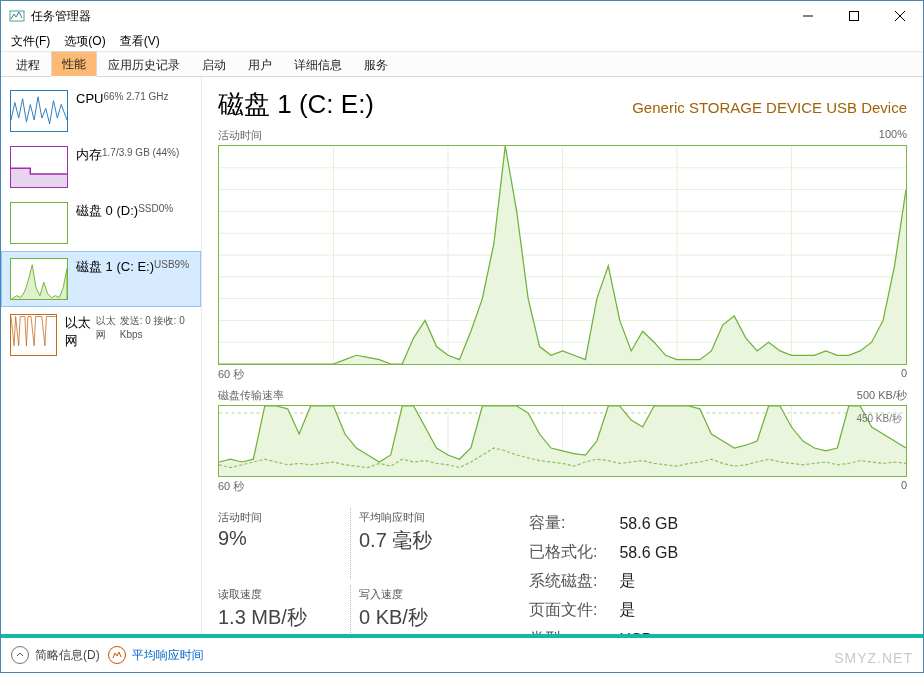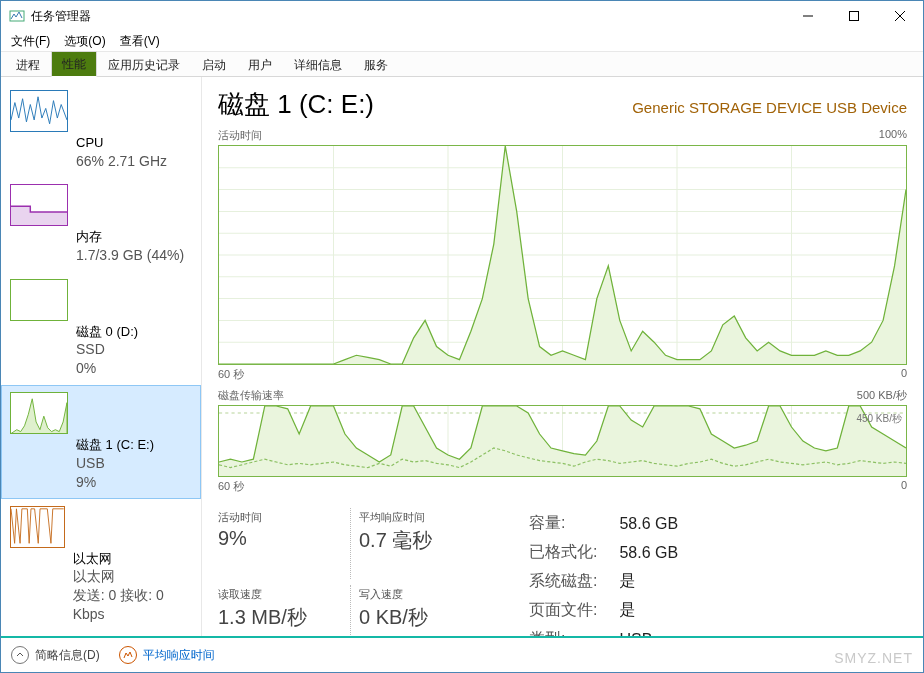--- a/index.html
+++ b/index.html
@@ -7,51 +7,51 @@
   .titlebar{height:30px;display:flex;align-items:center;padding:0 0 0 8px;}
   .titlebar .appicon{width:16px;height:16px;margin-right:6px;}
   .titlebar .title{flex:0 0 auto;}
   .titlebar .spacer{flex:1;}
   .winbtn{width:46px;height:30px;display:flex;align-items:center;justify-content:center;}
   .winbtn svg{stroke:#000;}
   .menubar{height:20px;display:flex;align-items:center;padding:0 4px;gap:2px;}
   .menuitem{padding:2px 6px;}
   .tabstrip{height:24px;border-top:1px solid #e8e8e8;border-bottom:1px solid #d8d8d8;display:flex;align-items:flex-end;padding:0 4px;background:#fcfcfc;}
   .tab{padding:4px 10px 3px;border:1px solid transparent;border-bottom:none;color:#222;position:relative;top:1px;}
-  .tab.active{background:#4d7c0f;border-color:#d8d8d8;border-bottom:1px solid #fff;}
+  .tab.active{background:#fdba74;border-color:#d8d8d8;border-bottom:1px solid #fff;}
   .content{flex:1;display:flex;overflow:hidden;}
   .sidebar{width:200px;border-right:1px solid #e8e8e8;padding:6px 0;overflow:auto;}
   .sideitem{display:flex;padding:6px 8px;gap:8px;border:1px solid transparent;}
   .sideitem.selected{background:#d6ebff;border:1px solid #8ec7f5;}
   .thumb{width:58px;height:42px;border:1px solid;box-sizing:border-box;background:#fff;position:relative;overflow:hidden;}
   .thumb svg{position:absolute;inset:0;}
-  .sideinfo{display:flex;flex-direction:column;justify-content:space-between;line-height:1.35;margin-top:44px;}
+  .sideinfo{display:flex;flex-direction:row;justify-content:space-between;line-height:1.35;}
   .sideinfo .name{font-size:13px;}
-  .sideinfo .sub{font-size:14px;color:#555;}
+  .sideinfo .sub{font-size:10px;color:#555;}
   .main{flex:1;padding:10px 16px 6px 16px;display:flex;flex-direction:column;overflow:hidden;}
   .mhead{display:flex;align-items:baseline;justify-content:space-between;}
   .mhead h1{margin:0;font-weight:normal;font-size:26px;}
   .mhead .dev{font-size:15px;color:#a16207;}
   .chartblock{margin-top:6px;}
   .chartlabels{display:flex;justify-content:space-between;font-size:11px;color:#666;margin-bottom:2px;}
   .chart{border:1px solid #7ab648;position:relative;background:#fff;}
   .chart.big{height:218px;}
   .chart.small{height:70px;}
   .grid line{stroke:#e6f0dd;stroke-width:1;}
   .axisbelow{display:flex;justify-content:space-between;font-size:11px;color:#666;margin-top:2px;}
   .metrics{display:flex;margin-top:14px;gap:40px;}
   .metricgrid{display:grid;grid-template-columns:auto auto;row-gap:6px;column-gap:4px;}
   .metriccell{border-left:1px dotted #bbb;padding:2px 18px 2px 8px;min-width:110px;}
   .metriccell:first-child,.metriccell:nth-child(3){border-left:none;padding-left:0;}
   .metriccell .lbl{font-size:11px;color:#555;margin-bottom:2px;}
   .metriccell .val{font-size:20px;color:#444;}
   .infotable{font-size:16px;color:#555;}
   .infotable td{padding:3px 10px 3px 0;}
   .infotable td.v{color:#222;padding-left:10px;}
-  .footer{height:34px;border-top:2px solid #14b8a6;display:flex;align-items:center;padding:0 10px;gap:19px;}
+  .footer{height:34px;border-top:4px solid #14b8a6;display:flex;align-items:center;padding:0 10px;gap:8px;}
   .footlink{display:flex;align-items:center;gap:6px;color:#444;}
   .footlink.link{color:#0066cc;}
   .circleicon{width:16px;height:16px;border:1px solid #777;border-radius:50%;display:flex;align-items:center;justify-content:center;}
   .watermark{position:absolute;right:10px;bottom:6px;color:#c9c9c9;font-size:14px;letter-spacing:1px;pointer-events:none;}
 </style>
 </head>
 <body>
 
 <div class="window">
 

